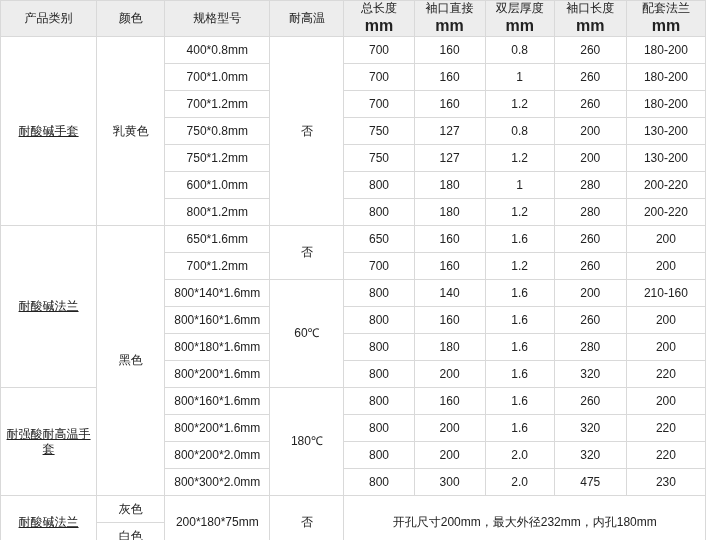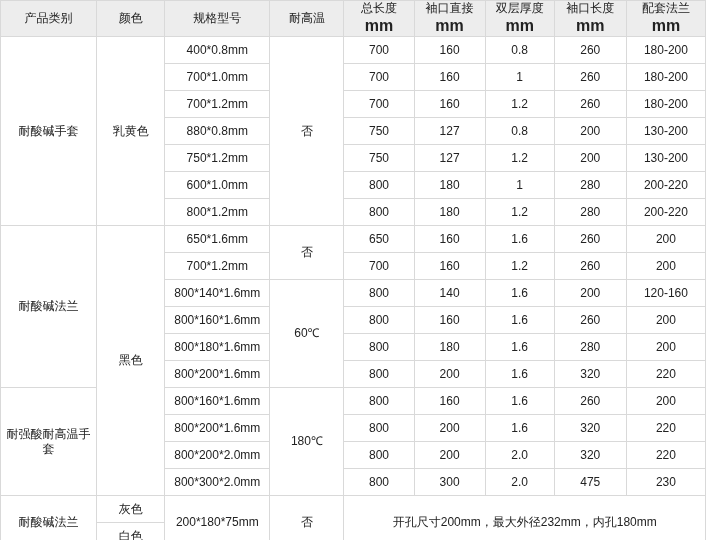--- a/index.html
+++ b/index.html
@@ -40,20 +40,21 @@
     display: block;
     font-weight: bold;
     font-size: 16px;
   }
   td.cat, td.color {
     font-weight: bold;
     font-size: 13px;
   }
   td.cat {
     padding: 0 4px;
+    text-decoration: underline;
   }
   td.model {
     font-size: 12.5px;
   }
   td.heat {
     font-size: 12.5px;
   }
   td.wide-note {
     font-size: 12.5px;
     font-weight: normal;
@@ -119,21 +120,21 @@
     </tr>
     <tr>
       <td class="model">700*1.2mm</td>
       <td>700</td>
       <td>160</td>
       <td>1.2</td>
       <td>260</td>
       <td>180-200</td>
     </tr>
     <tr>
-      <td class="model">880*0.8mm</td>
+      <td class="model">750*0.8mm</td>
       <td>750</td>
       <td>127</td>
       <td>0.8</td>
       <td>200</td>
       <td>130-200</td>
     </tr>
     <tr>
       <td class="model">750*1.2mm</td>
       <td>750</td>
       <td>127</td>
@@ -177,21 +178,21 @@
       <td>260</td>
       <td>200</td>
     </tr>
     <tr>
       <td class="model">800*140*1.6mm</td>
       <td class="heat" rowspan="4">60℃</td>
       <td>800</td>
       <td>140</td>
       <td>1.6</td>
       <td>200</td>
-      <td>120-160</td>
+      <td>210-160</td>
     </tr>
     <tr>
       <td class="model">800*160*1.6mm</td>
       <td>800</td>
       <td>160</td>
       <td>1.6</td>
       <td>260</td>
       <td>200</td>
     </tr>
     <tr>

